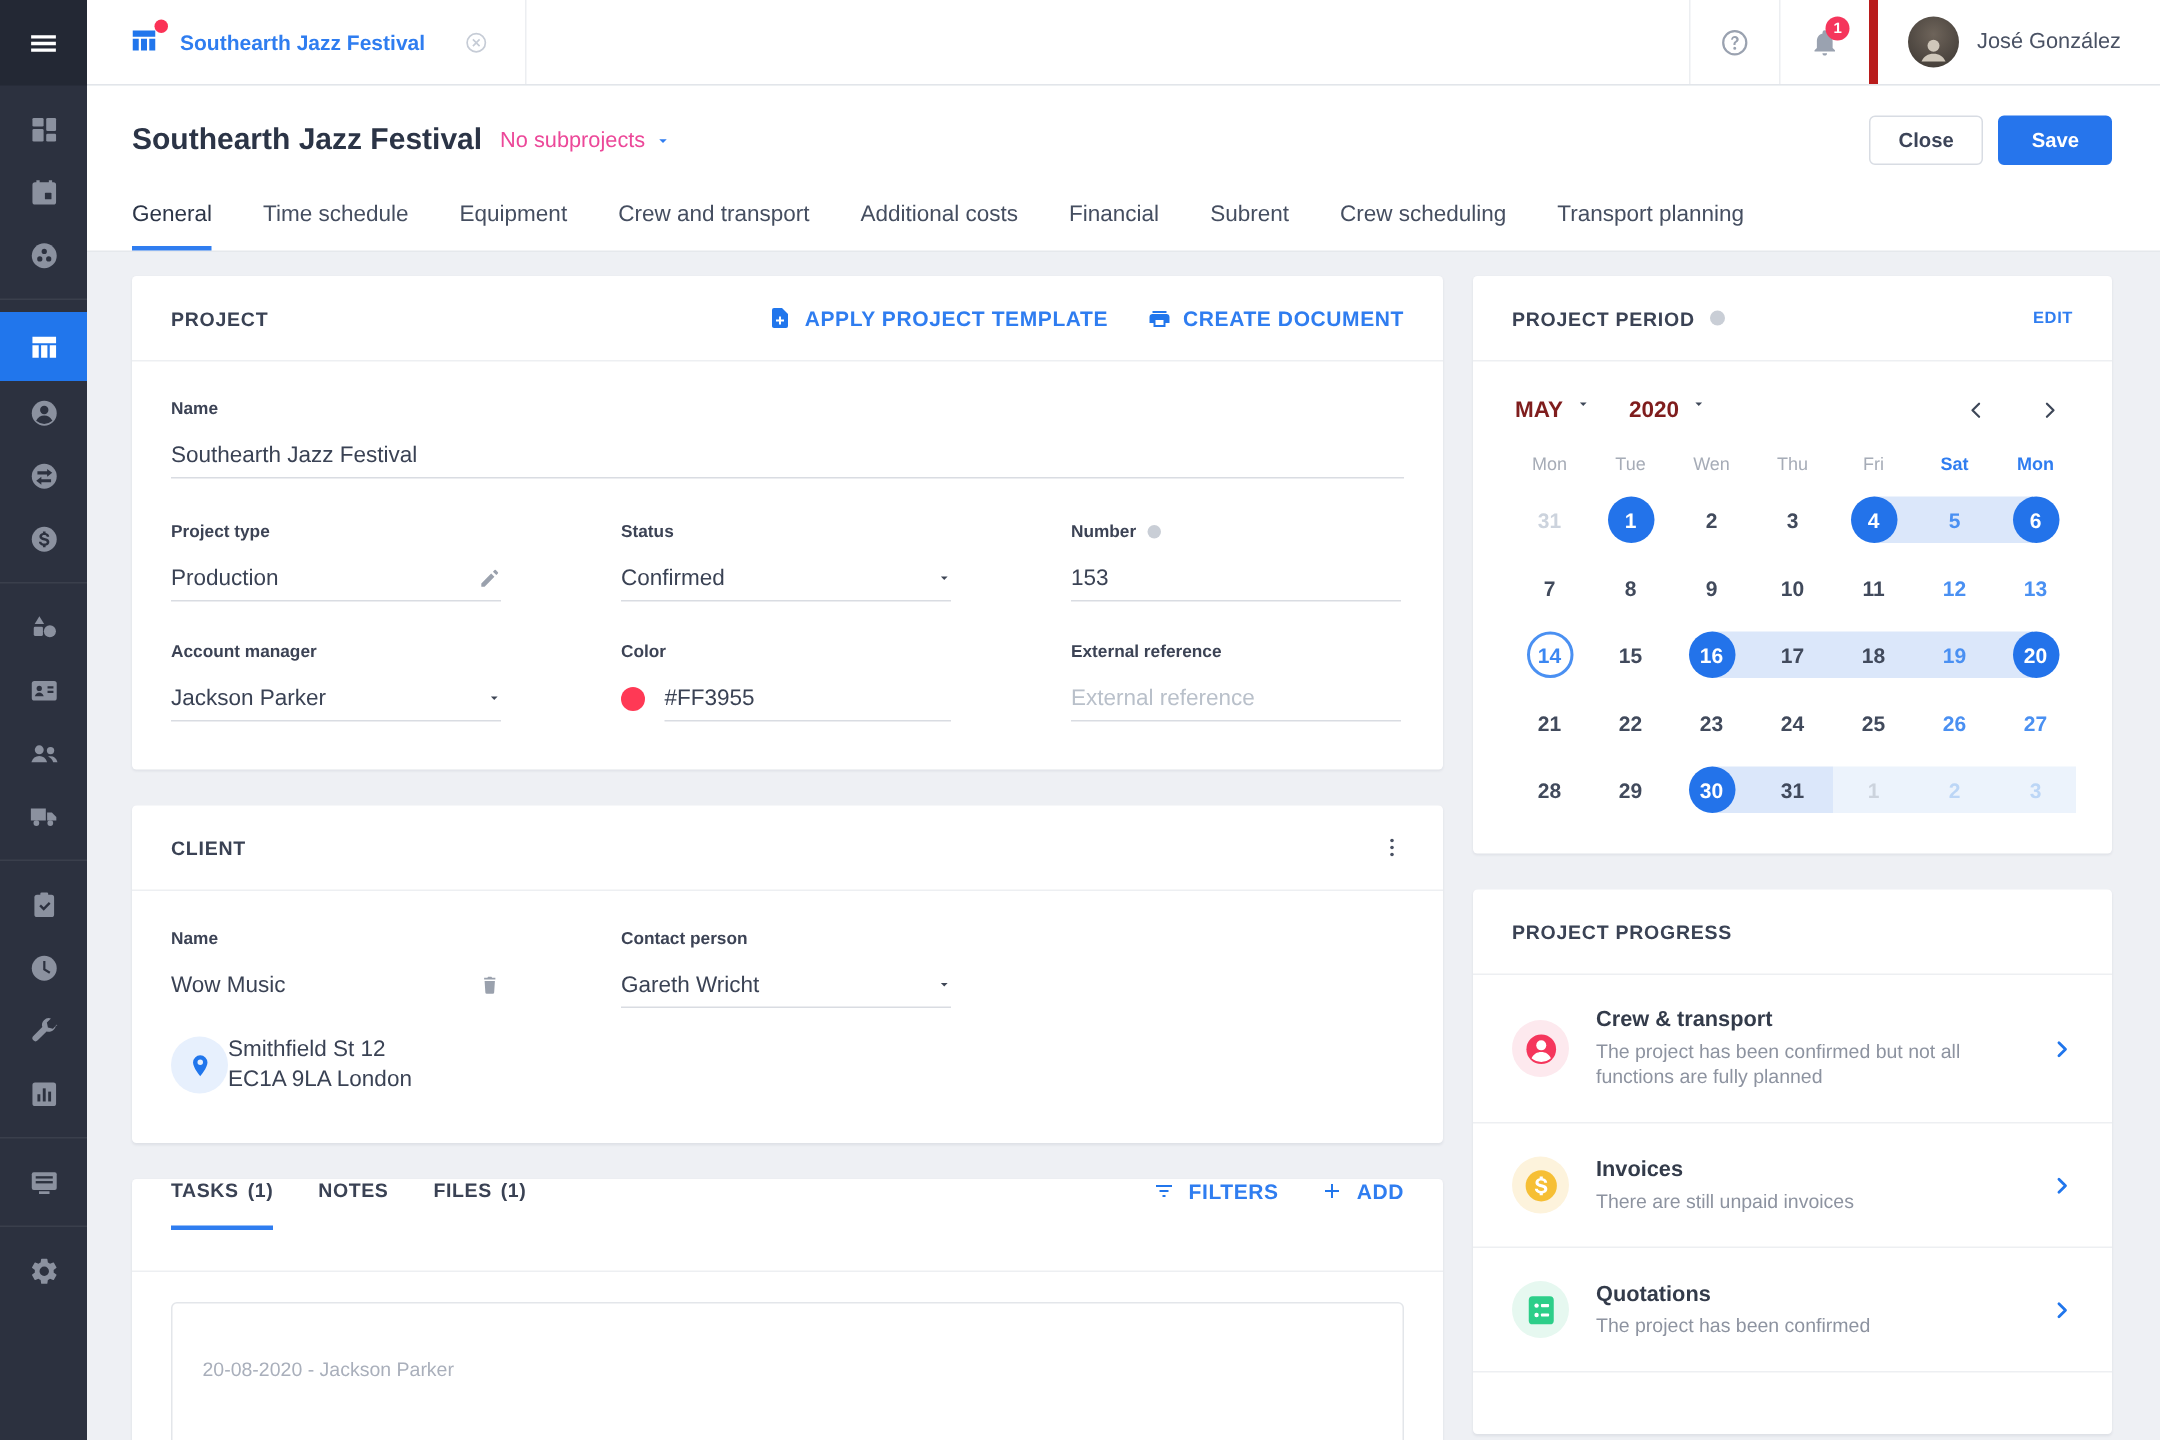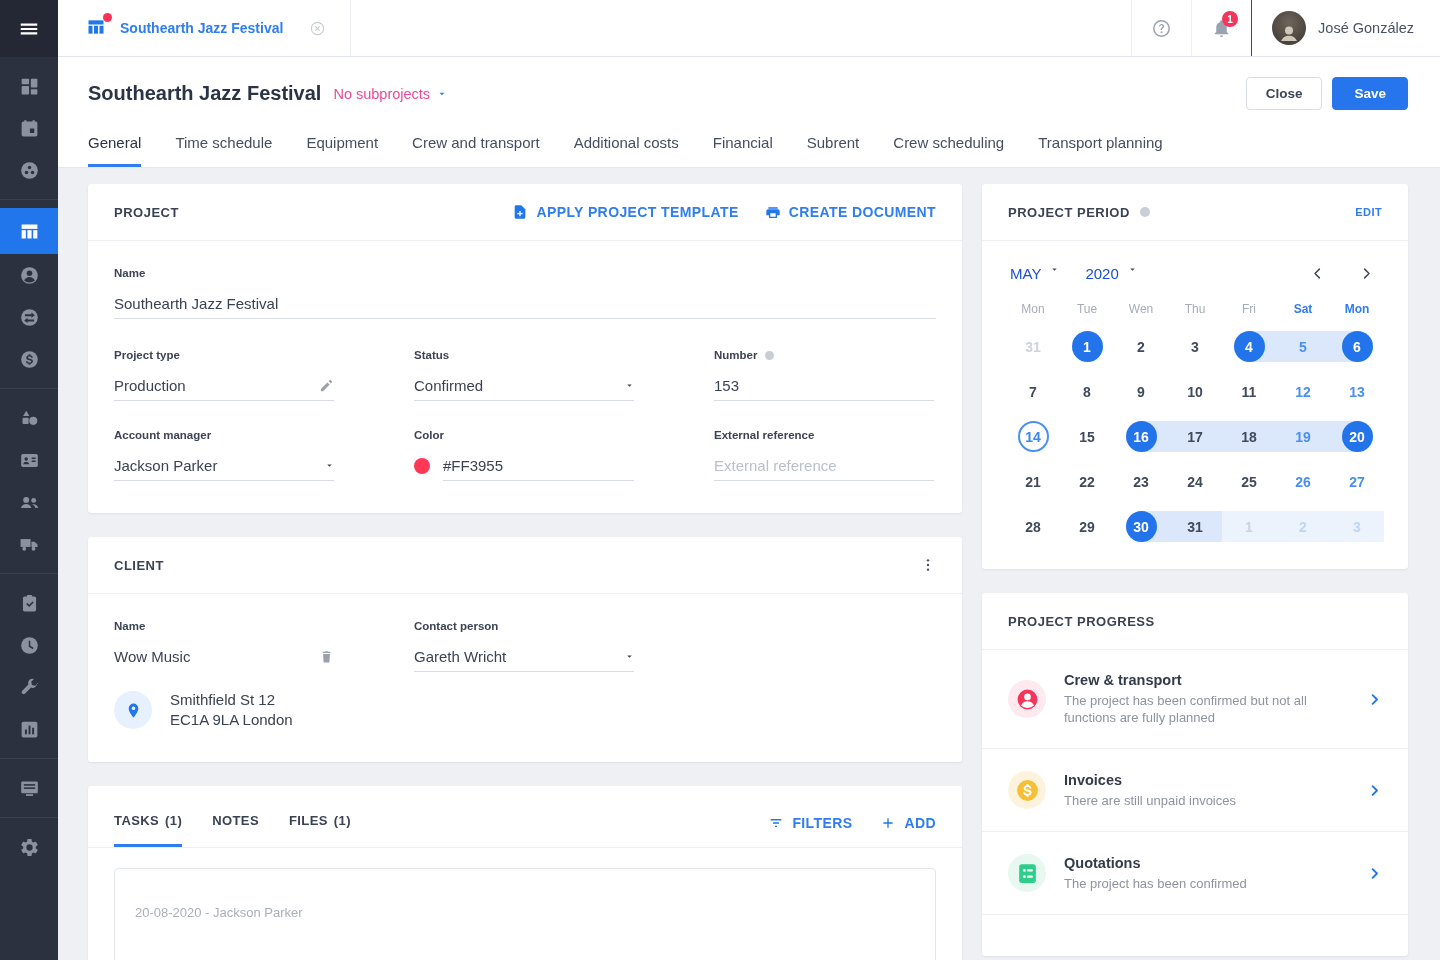--- a/index.html
+++ b/index.html
@@ -23,21 +23,21 @@
   .logo-wrap{position:relative;width:22px;height:22px;margin-right:12px;color:#2176ec;}
   .logo-wrap svg{width:20px;height:20px;fill:currentColor;}
   .logo-dot{position:absolute;top:-4px;right:-4px;width:9px;height:9px;border-radius:50%;background:#fb3256;}
   .proj-tab-label{color:#2f7df0;font-size:14px;font-weight:700;}
   .tab-close{margin-left:26px;color:#c6ccd6;display:flex;}
   .tab-close svg{width:17px;height:17px;}
   .topbar-right{margin-left:auto;display:flex;align-items:stretch;}
   .tb-sec{width:60px;display:flex;align-items:center;justify-content:center;border-left:1px solid #eceef1;color:#9aa2b0;cursor:pointer;position:relative;}
   .tb-sec svg{width:21px;height:21px;fill:currentColor;}
   .badge{position:absolute;top:11px;right:13px;min-width:16px;height:16px;border-radius:8px;background:#f5365c;color:#fff;font-size:10px;font-weight:700;display:flex;align-items:center;justify-content:center;padding:0 3px;}
-  .tb-user{display:flex;align-items:center;gap:12px;padding:0 26px 0 20px;border-left:1px solid #b91c1c;cursor:pointer;}
+  .tb-user{display:flex;align-items:center;gap:12px;padding:0 26px 0 20px;border-left:6px solid #b91c1c;cursor:pointer;}
   .avatar{width:34px;height:34px;border-radius:50%;background:radial-gradient(circle at 50% 35%,#6e645a,#3b3632);display:flex;align-items:flex-end;justify-content:center;overflow:hidden;}
   .avatar svg{width:24px;height:24px;fill:#cfc7ba;}
   .user-name{font-size:14.5px;color:#4a5264;}
 
   
   .page{position:absolute;left:58px;top:57px;right:0;bottom:0;overflow:hidden;}
   .page-head{background:#fff;border-bottom:1px solid #e5e8ec;padding:20px 32px 0 30px;}
   .title-row{display:flex;align-items:center;}
   .title-row h1{margin:0;font-size:20px;font-weight:700;color:#2b3446;}
   .subproj{display:flex;align-items:center;gap:7px;margin-left:12px;background:none;border:none;color:#ec4899;font-size:14.5px;cursor:pointer;padding:0;}
@@ -77,38 +77,38 @@
   .caret{width:9px;height:9px;fill:#3e4656;flex:none;}
   .fval-input{width:100%;border:none;border-bottom:1px solid #d9dce2;height:31px;font-size:15px;color:#3a4254;outline:none;padding:0;background:transparent;}
   .fval-input::placeholder{color:#b9c0ca;}
   .color-val{display:flex;align-items:center;height:31px;}
   .swatch{width:16px;height:16px;border-radius:50%;margin-right:13px;flex:none;}
   .cval{flex:1;display:flex;align-items:center;height:31px;font-size:15px;color:#3a4254;border-bottom:1px solid #d9dce2;}
 
   
   .kebab{margin-left:auto;color:#4a5264;cursor:pointer;display:flex;}
   .kebab svg{width:16px;height:16px;fill:currentColor;}
-  .address{display:flex;align-items:center;gap:18px;margin-top:18px;}
+  .address{display:flex;align-items:center;margin-top:18px;}
   .pin-circle{width:38px;height:38px;border-radius:50%;background:#e7f0fd;display:flex;align-items:center;justify-content:center;flex:none;cursor:pointer;}
   .pin-circle svg{width:17px;height:17px;fill:#2176ec;}
   .addr-lines{font-size:15px;color:#3a4254;line-height:20px;}
 
   
-  .tcard-head{display:flex;align-items:flex-end;padding:0 26px;border-bottom:1px solid #edeff2;height:62px;}
+  .tcard-head{display:flex;align-items:flex-start;padding:0 26px;border-bottom:1px solid #edeff2;height:62px;}
   .ttabs{display:flex;gap:30px;}
   .ttab{display:flex;gap:6px;font-size:13px;font-weight:700;letter-spacing:.4px;color:#3a4254;padding-bottom:16px;border-bottom:3px solid transparent;cursor:pointer;}
   .ttab.active{border-bottom-color:#2f7df0;}
   .t-actions{margin-left:auto;display:flex;gap:28px;padding-bottom:16px;}
   .task-body{padding:20px 26px 0;}
   .task-item{border:1px solid #e3e6ea;border-radius:4px;height:120px;padding:36px 20px 0;font-size:13px;color:#a9afbb;cursor:pointer;}
 
   
   .cal-wrap{padding:24px 24px 20px;}
   .cal-head{display:flex;align-items:center;margin-bottom:20px;padding:0 4px;}
-  .msel{display:flex;align-items:flex-start;gap:9px;background:none;border:none;font-size:15px;font-weight:400;color:#1d4ed8;cursor:pointer;padding:0;margin-right:26px;}
+  .msel{display:flex;align-items:flex-start;gap:9px;background:none;border:none;font-size:15px;font-weight:700;color:#7f1d1d;cursor:pointer;padding:0;margin-right:26px;}
   .msel svg{width:9px;height:9px;fill:#3f4859;}
   .cal-nav{margin-left:auto;display:flex;gap:34px;padding-right:6px;}
   .cal-nav button{background:none;border:none;padding:0;cursor:pointer;display:flex;}
   .cal-nav svg{width:15px;height:15px;stroke:#3f4859;stroke-width:2.4;fill:none;stroke-linecap:round;stroke-linejoin:round;}
   .weekdays{display:grid;grid-template-columns:repeat(7,54px);margin-bottom:8px;}
   .wd{text-align:center;font-size:12px;color:#a6acb7;}
   .wd.wknd{color:#2f7df0;font-weight:700;}
   .cal-grid{display:grid;grid-template-columns:repeat(7,54px);}
   .day{position:relative;height:45px;display:flex;align-items:center;justify-content:center;cursor:pointer;}
   .day .num{position:relative;z-index:1;width:31px;height:31px;display:flex;align-items:center;justify-content:center;border-radius:50%;font-size:14px;font-weight:700;color:#414a5c;}

